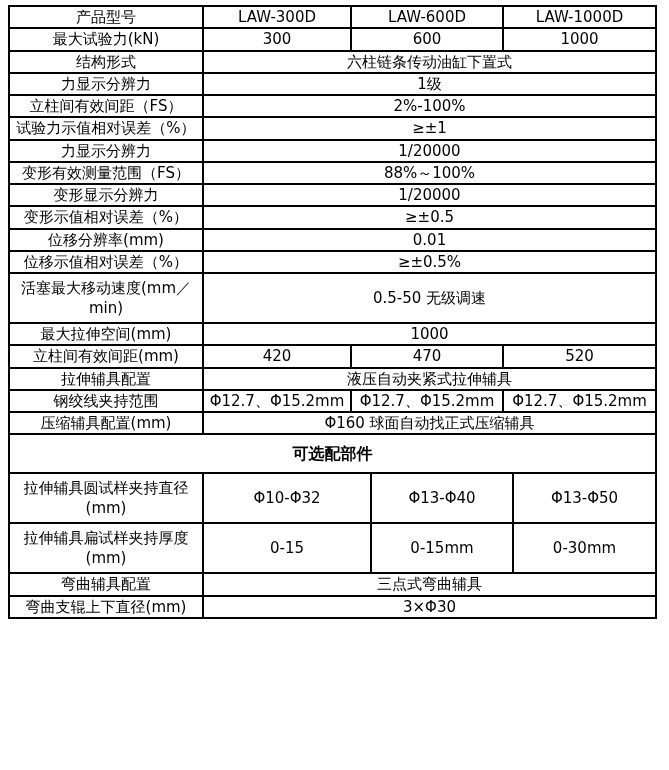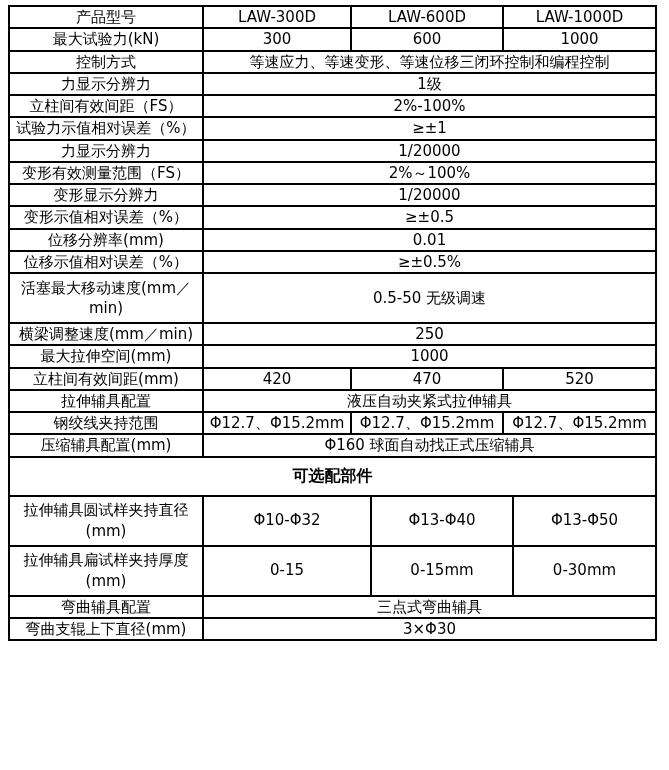--- a/index.html
+++ b/index.html
@@ -49,66 +49,62 @@
           <td>LAW-600D</td>
           <td>LAW-1000D</td>
         </tr>
         <tr>
           <td>最大试验力(kN)</td>
           <td>300</td>
           <td>600</td>
           <td>1000</td>
         </tr>
         <tr>
-          <td>控制方式</td>
-          <td colspan="3">等速应力、等速变形、等速位移三闭环控制和编程控制</td>
+          <td>结构形式</td>
+          <td colspan="3">六柱链条传动油缸下置式</td>
         </tr>
         <tr>
           <td>力显示分辨力</td>
           <td colspan="3">1级</td>
         </tr>
         <tr>
           <td>立柱间有效间距（FS）</td>
           <td colspan="3">2%-100%</td>
         </tr>
         <tr>
           <td>试验力示值相对误差（%）</td>
           <td colspan="3">≥±1</td>
         </tr>
         <tr>
           <td>力显示分辨力</td>
           <td colspan="3">1/20000</td>
         </tr>
         <tr>
           <td>变形有效测量范围（FS）</td>
-          <td colspan="3">2%～100%</td>
+          <td colspan="3">88%～100%</td>
         </tr>
         <tr>
           <td>变形显示分辨力</td>
           <td colspan="3">1/20000</td>
         </tr>
         <tr>
           <td>变形示值相对误差（%）</td>
           <td colspan="3">≥±0.5</td>
         </tr>
         <tr>
           <td>位移分辨率(mm)</td>
           <td colspan="3">0.01</td>
         </tr>
         <tr>
           <td>位移示值相对误差（%）</td>
           <td colspan="3">≥±0.5%</td>
         </tr>
         <tr class="tall">
           <td>活塞最大移动速度(mm／min)</td>
           <td colspan="3">0.5-50 无级调速</td>
-        </tr>
-        <tr>
-          <td>横梁调整速度(mm／min)</td>
-          <td colspan="3">250</td>
         </tr>
         <tr>
           <td>最大拉伸空间(mm)</td>
           <td colspan="3">1000</td>
         </tr>
         <tr>
           <td>立柱间有效间距(mm)</td>
           <td>420</td>
           <td>470</td>
           <td>520</td>

